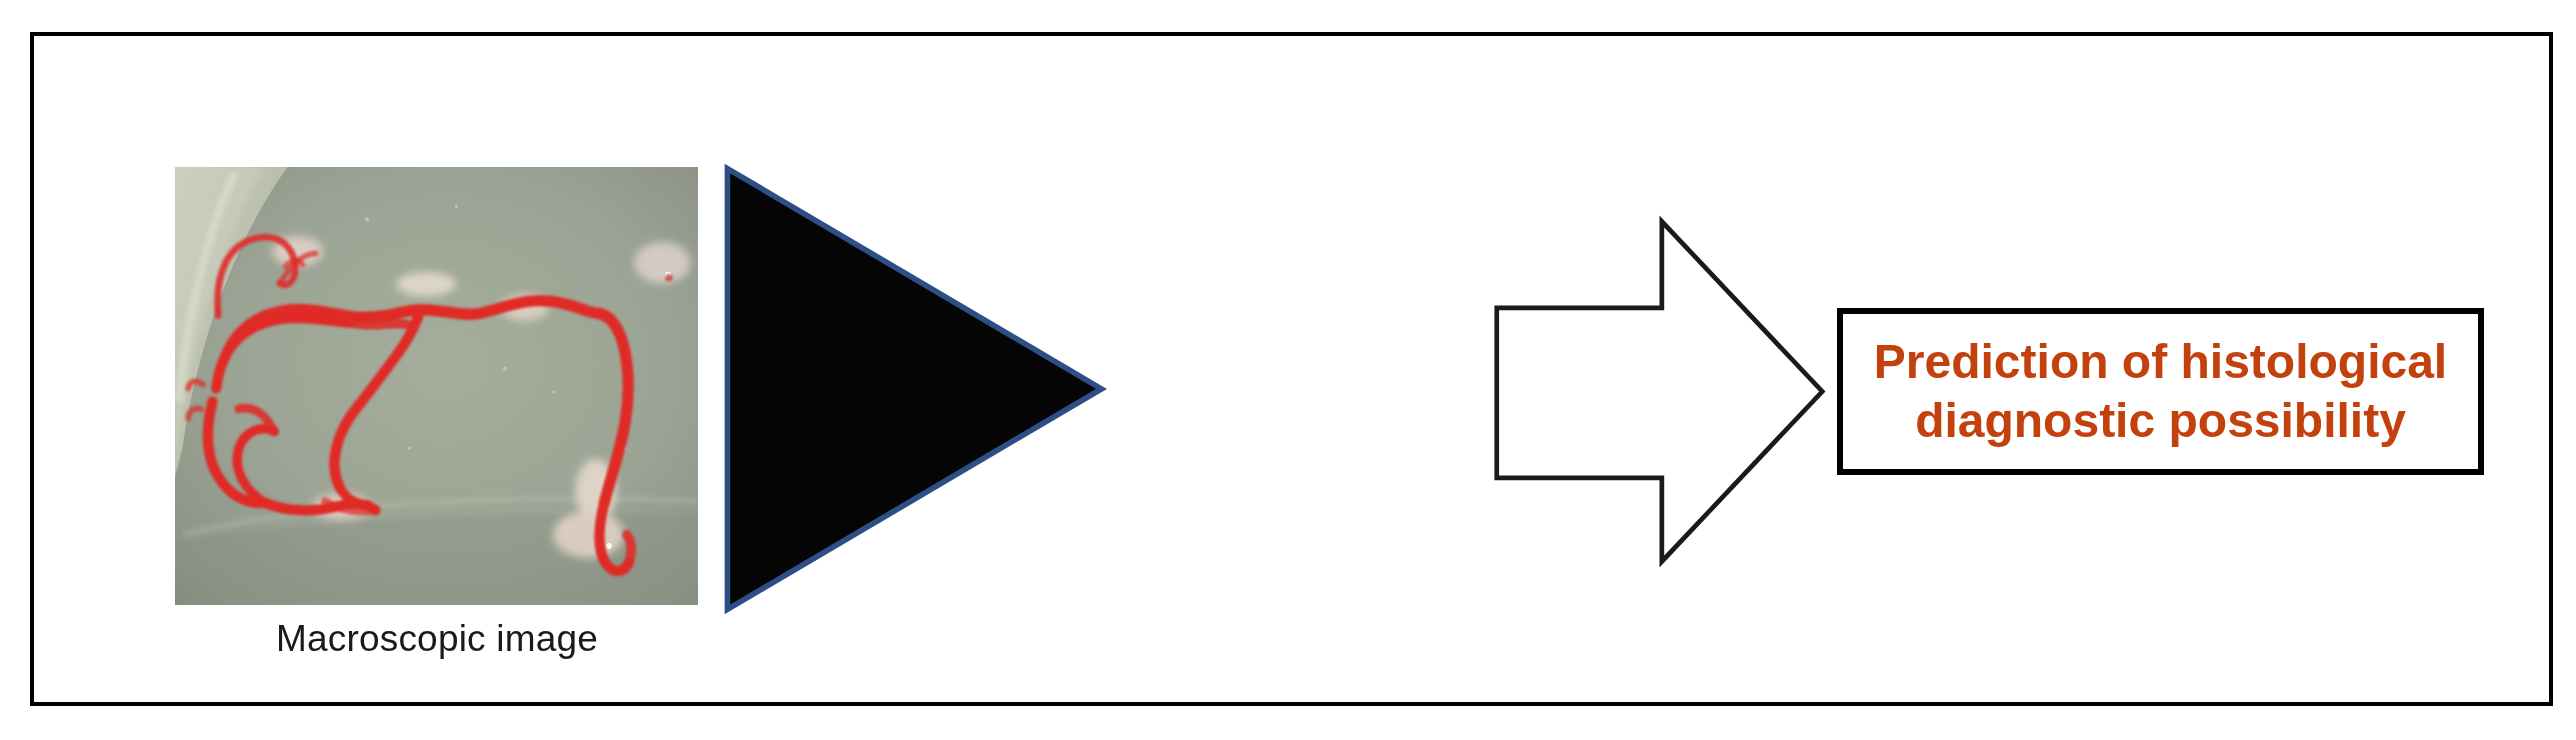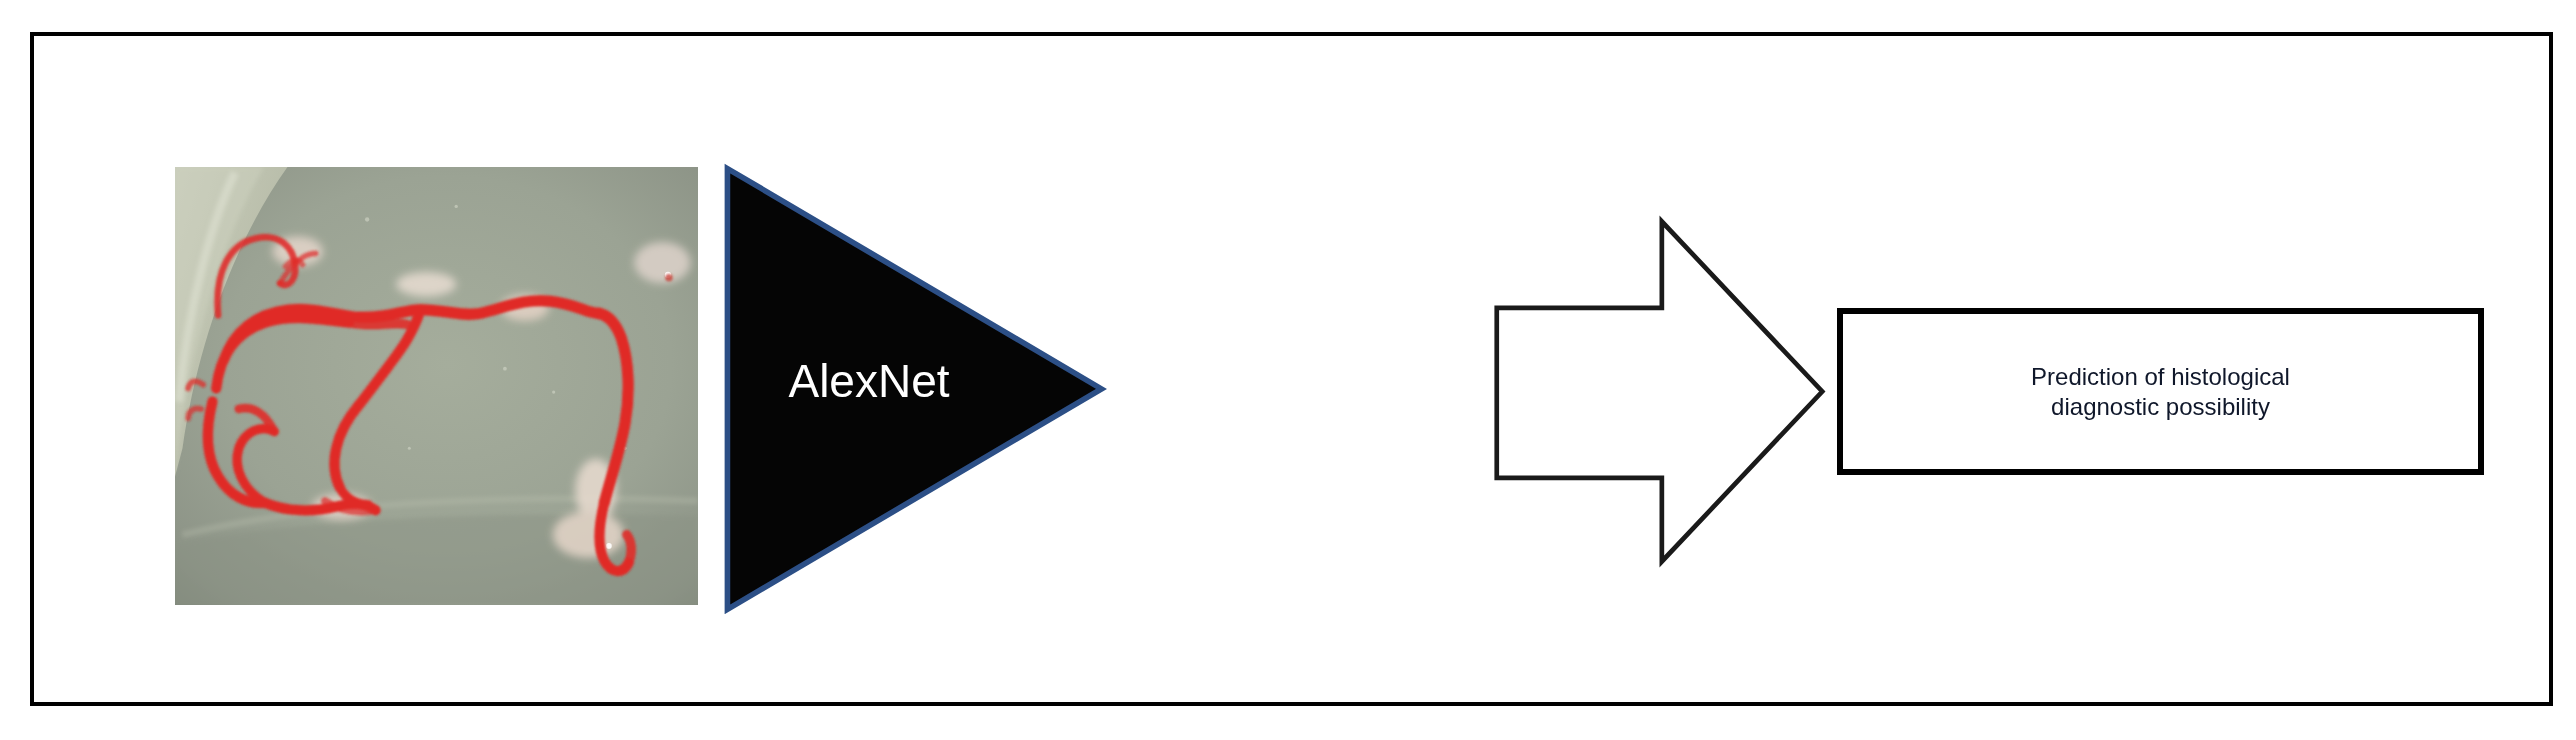--- a/index.html
+++ b/index.html
@@ -123,26 +123,27 @@
     width: 647px;
     height: 167px;
     border: 6.6px solid #000000;
     box-sizing: border-box;
     background: #ffffff;
     display: flex;
     align-items: center;
     justify-content: center;
   }
   #prediction-text {
-    font-size: 24px;
+    font-size: 48px;
     line-height: 1.22;
-    color: #0f172a;
+    color: #c2410c;
     text-align: center;
     padding: 0 13px;
     white-space: pre-line;
+    font-weight: bold;
   }
 </style>
 </head>
 <body>
 
 <div id="figure-root">
 
   <div id="outer-frame">
 
     <div id="macro-photo-wrap">
@@ -234,27 +235,27 @@
             <path d="M28,258 C20,256 14,260 14,268" stroke-width="6" opacity="0.7"></path>
 
             <path d="M118,106 C124,98 132,98 136,104" stroke-width="6" opacity="0.65"></path>
 
             <circle cx="527" cy="118" r="4" fill="#c8413a" stroke="none" opacity="0.8"></circle>
           </g>
         </svg>
       </div>
     </div>
 
+    <div id="macro-caption">Macroscopic image</div>
 
     <div id="alexnet-shape">
       <svg viewBox="0 0 415 482" preserveAspectRatio="none" aria-hidden="true">
         <polygon points="9,7 408,242 9,477" fill="#050505" stroke="#2c4f86" stroke-width="6" stroke-linejoin="miter"></polygon>
       </svg>
     </div>
-    <div id="alexnet-label">AlexNet</div>
 
 
     <div id="block-arrow">
       <svg viewBox="0 0 355 378" preserveAspectRatio="none" aria-hidden="true">
         <polygon points="4,100 180,100 180,8 351,189 180,370 180,281 4,281" fill="#ffffff" stroke="#1a1a1a" stroke-width="5" stroke-linejoin="miter"></polygon>
       </svg>
     </div>
 
     <div id="prediction-box">
       <div id="prediction-text">Prediction of histological

